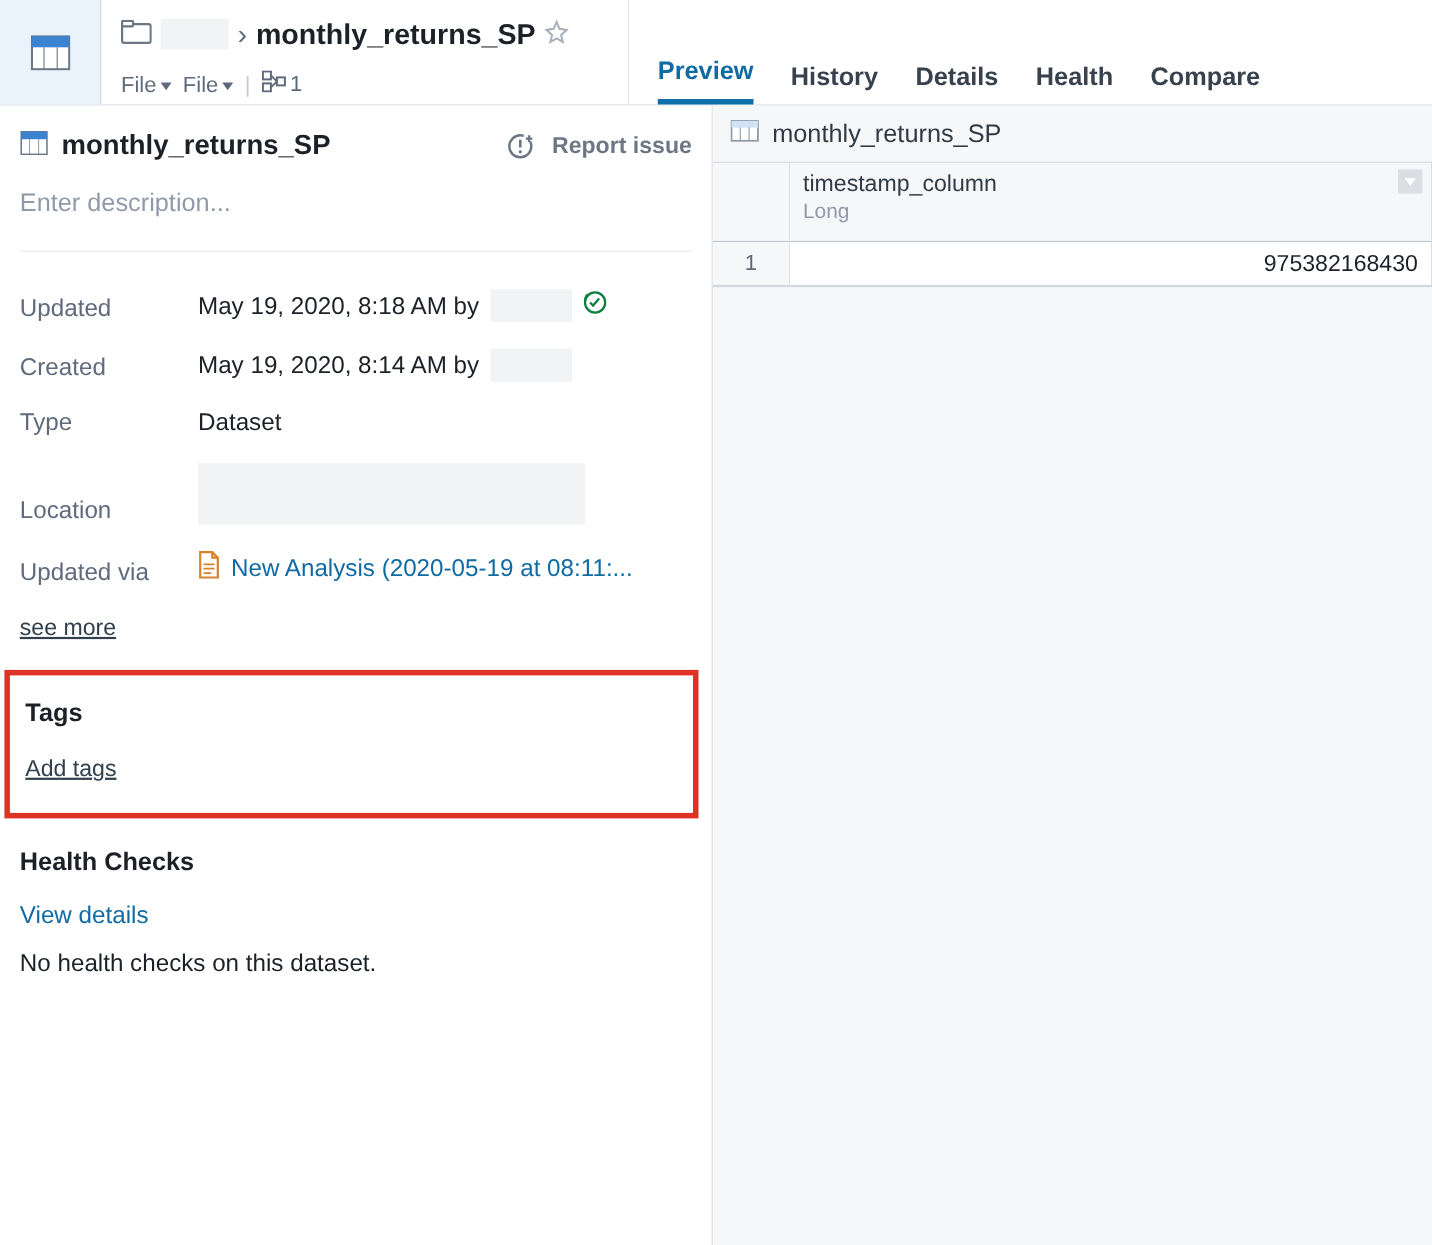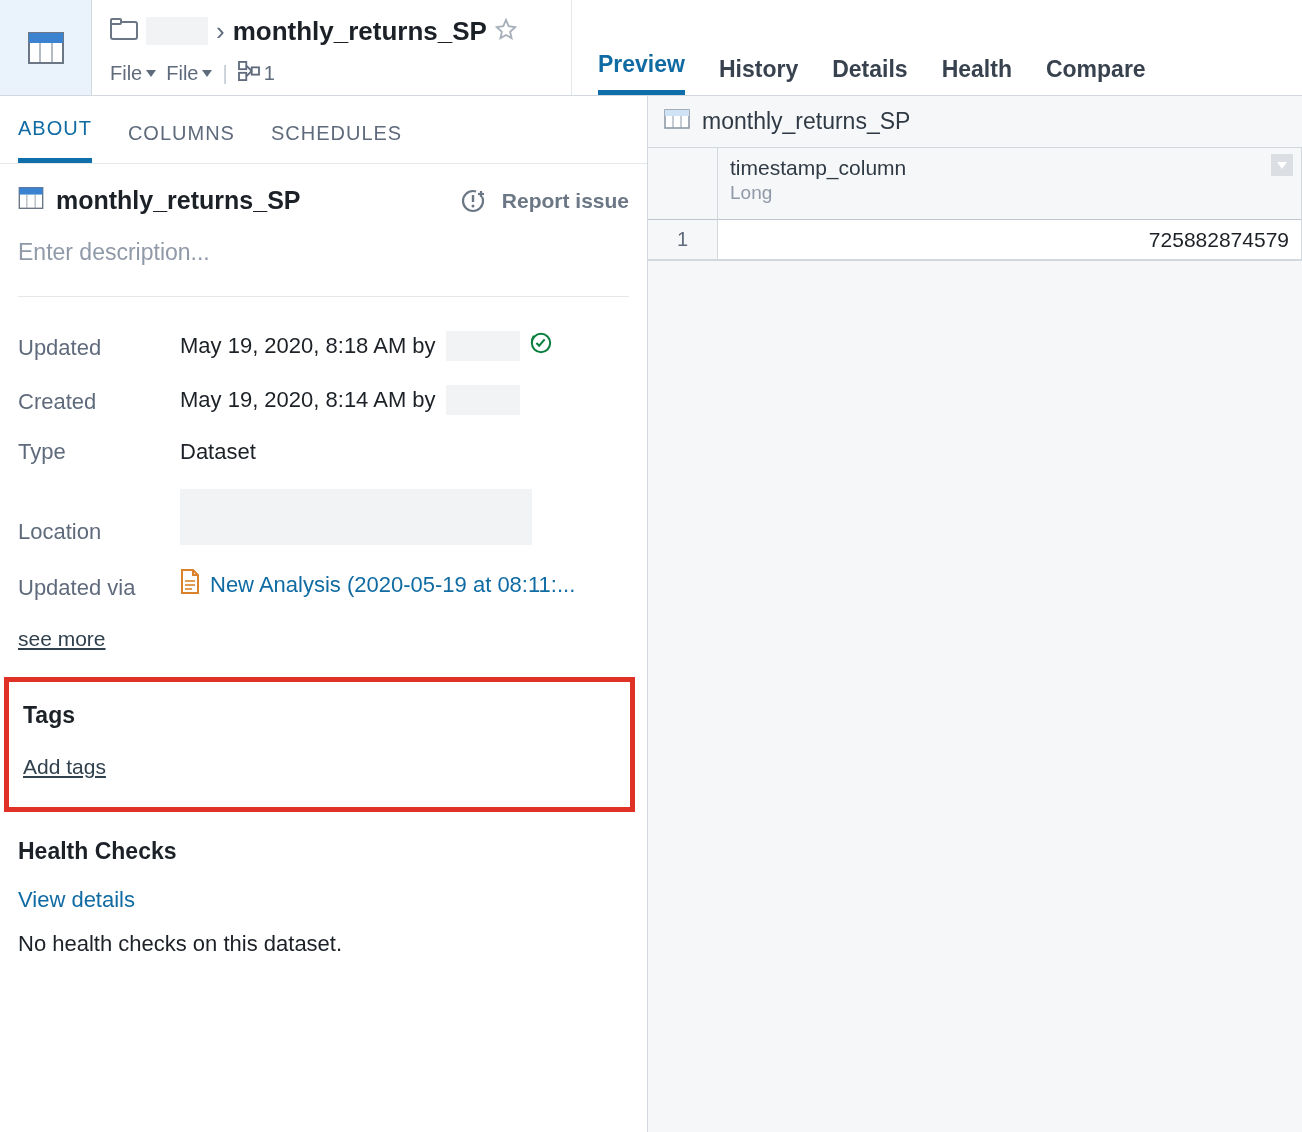--- a/index.html
+++ b/index.html
@@ -7,21 +7,21 @@
 .top-bar { display:flex; align-items:stretch; height:96px; border-bottom:1px solid #d3d8de; background:#fff; }
 .top-icon-cell { width:92px; background:#eaf3fb; display:flex; align-items:center; justify-content:center; border-right:1px solid #d3d8de; }
 .dataset-icon { width:36px; height:32px; position:relative; }
 .dataset-icon svg { width:36px; height:32px; }
 .dataset-icon-small svg { width:26px; height:22px; }
 .bc-block { flex:0 0 auto; padding:10px 18px 0 18px; display:flex; flex-direction:column; justify-content:flex-start; border-right:1px solid #e5e8eb; min-width:480px; }
 .bc-row { display:flex; align-items:center; gap:8px; font-size:26px; font-weight:600; color:#1c2127; height:42px; }
 .folder-icon svg { width:28px; height:22px; }
 .bc-chevron { color:#5f6b7c; font-weight:400; }
 .star-icon svg { width:22px; height:22px; }
-.menu-row { display:flex; align-items:center; gap:10px; font-size:20px; color:#5f6b7c; margin-top:4px; height:34px; }
+.menu-row { display:flex; align-items:flex-end; gap:10px; font-size:20px; color:#5f6b7c; margin-top:4px; height:34px; }
 .menu-item { display:flex; align-items:center; gap:4px; cursor:pointer; }
 .caret-down { display:inline-block; width:0; height:0; border-left:5px solid transparent; border-right:5px solid transparent; border-top:7px solid #5f6b7c; }
 .menu-sep { color:#c5cbd3; }
 .branch-icon svg { width:22px; height:20px; }
 .right-tabs { display:flex; align-items:flex-end; gap:34px; padding:0 26px 0 26px; flex:1; }
 .rtab { font-size:23px; font-weight:600; color:#38424f; padding-bottom:12px; cursor:pointer; }
 .rtab.active { color:#106ba3; border-bottom:5px solid #0f6fab; }
 
 .lower { display:flex; height:calc(100% - 96px); }
 .left-panel { width:648px; border-right:1px solid #d3d8de; display:flex; flex-direction:column; background:#fff; }
@@ -118,25 +118,20 @@
     <div class="rtab active">Preview</div>
     <div class="rtab">History</div>
     <div class="rtab">Details</div>
     <div class="rtab">Health</div>
     <div class="rtab">Compare</div>
   </div>
 </div>
 
 <div class="lower">
   <div class="left-panel">
-    <div class="ltabs">
-      <div class="ltab active">ABOUT</div>
-      <div class="ltab">COLUMNS</div>
-      <div class="ltab">SCHEDULES</div>
-    </div>
     <div class="about-body">
       <div class="title-row">
         <div class="title-left">
           <span class="dataset-icon-small"><svg viewBox="0 0 36 32">
                 <rect x="1" y="1" width="34" height="30" fill="#fff" stroke="#6b7785" stroke-width="2"></rect>
                 <rect x="1" y="1" width="34" height="10" fill="#3b82d1"></rect>
                 <line x1="12" y1="11" x2="12" y2="31" stroke="#6b7785" stroke-width="1"></line>
                 <line x1="24" y1="11" x2="24" y2="31" stroke="#6b7785" stroke-width="1"></line>
               </svg></span>
           <span class="dataset-title">monthly_returns_SP</span>
@@ -228,17 +223,17 @@
         <div class="rownum-cell">1</div>
       </div>
       <div class="data-col">
         <div class="col-header">
           <div class="col-name">timestamp_column</div>
           <div class="col-type">Long</div>
           <div class="col-menu">
               <div class="col-menu-tri"></div>
             </div>
         </div>
-        <div class="data-cell">725882874579</div>
+        <div class="data-cell">975382168430</div>
       </div>
     </div>
   </div>
 </div>
 
 </body></html>

